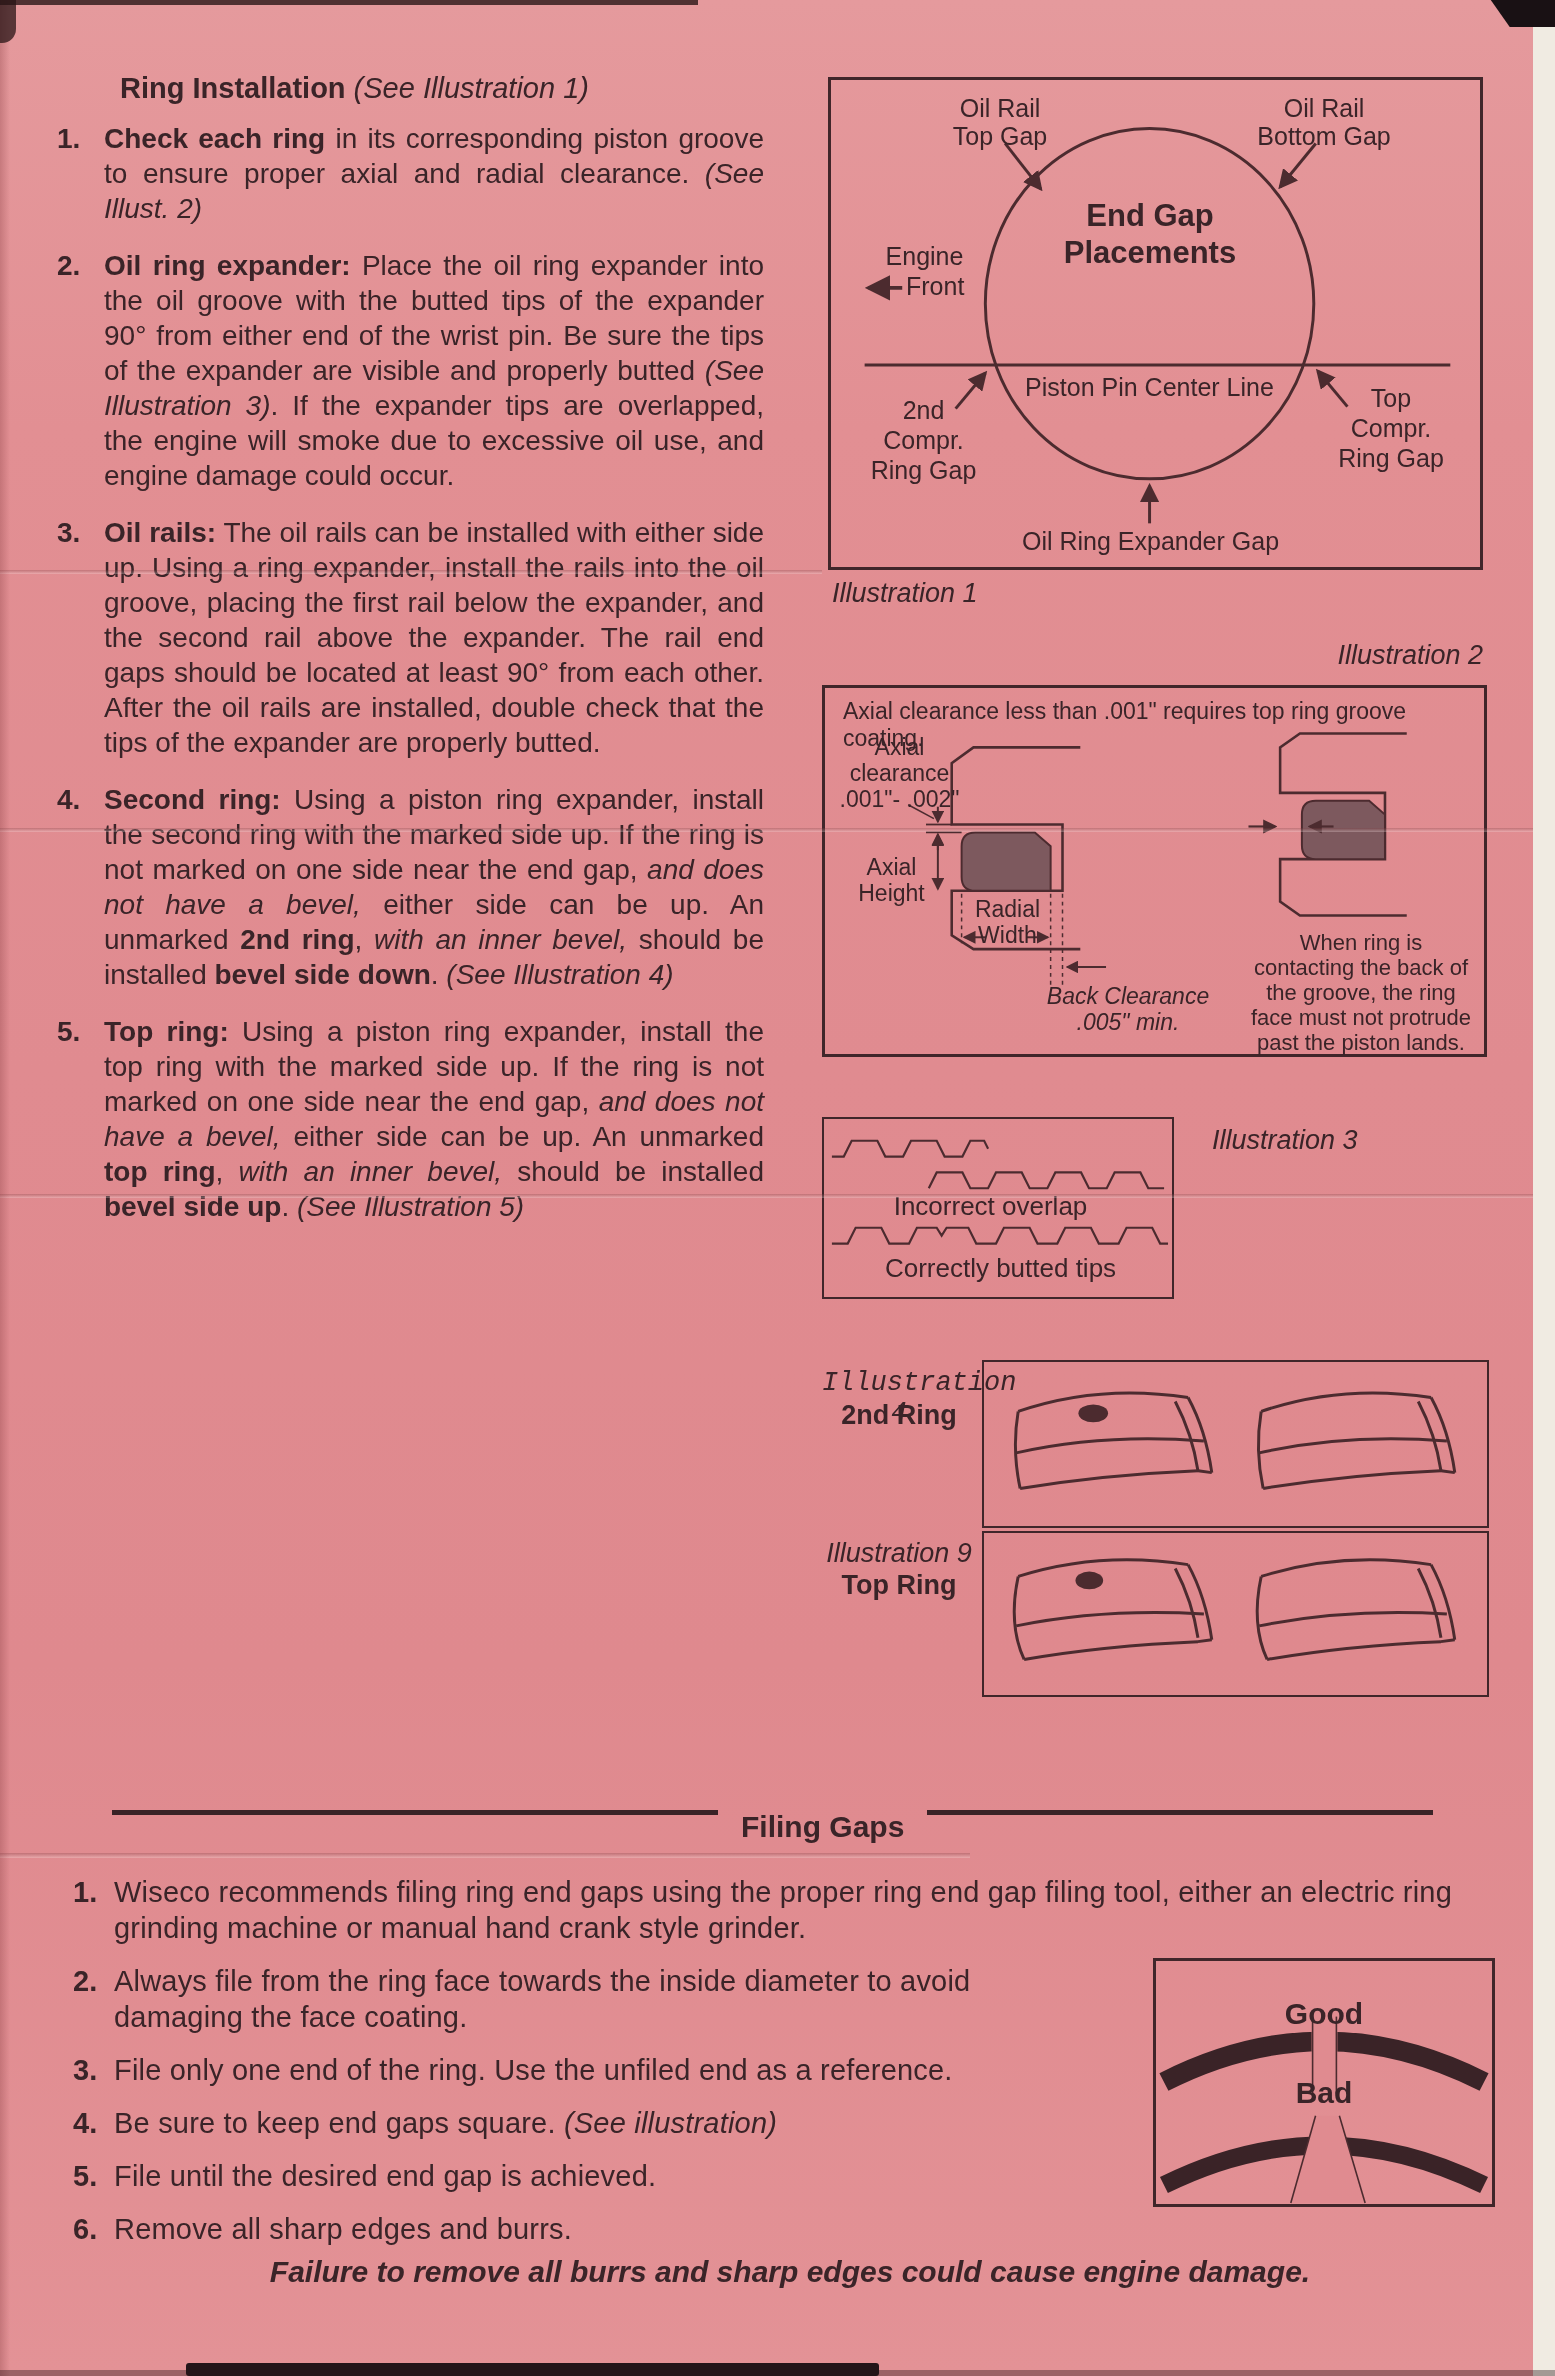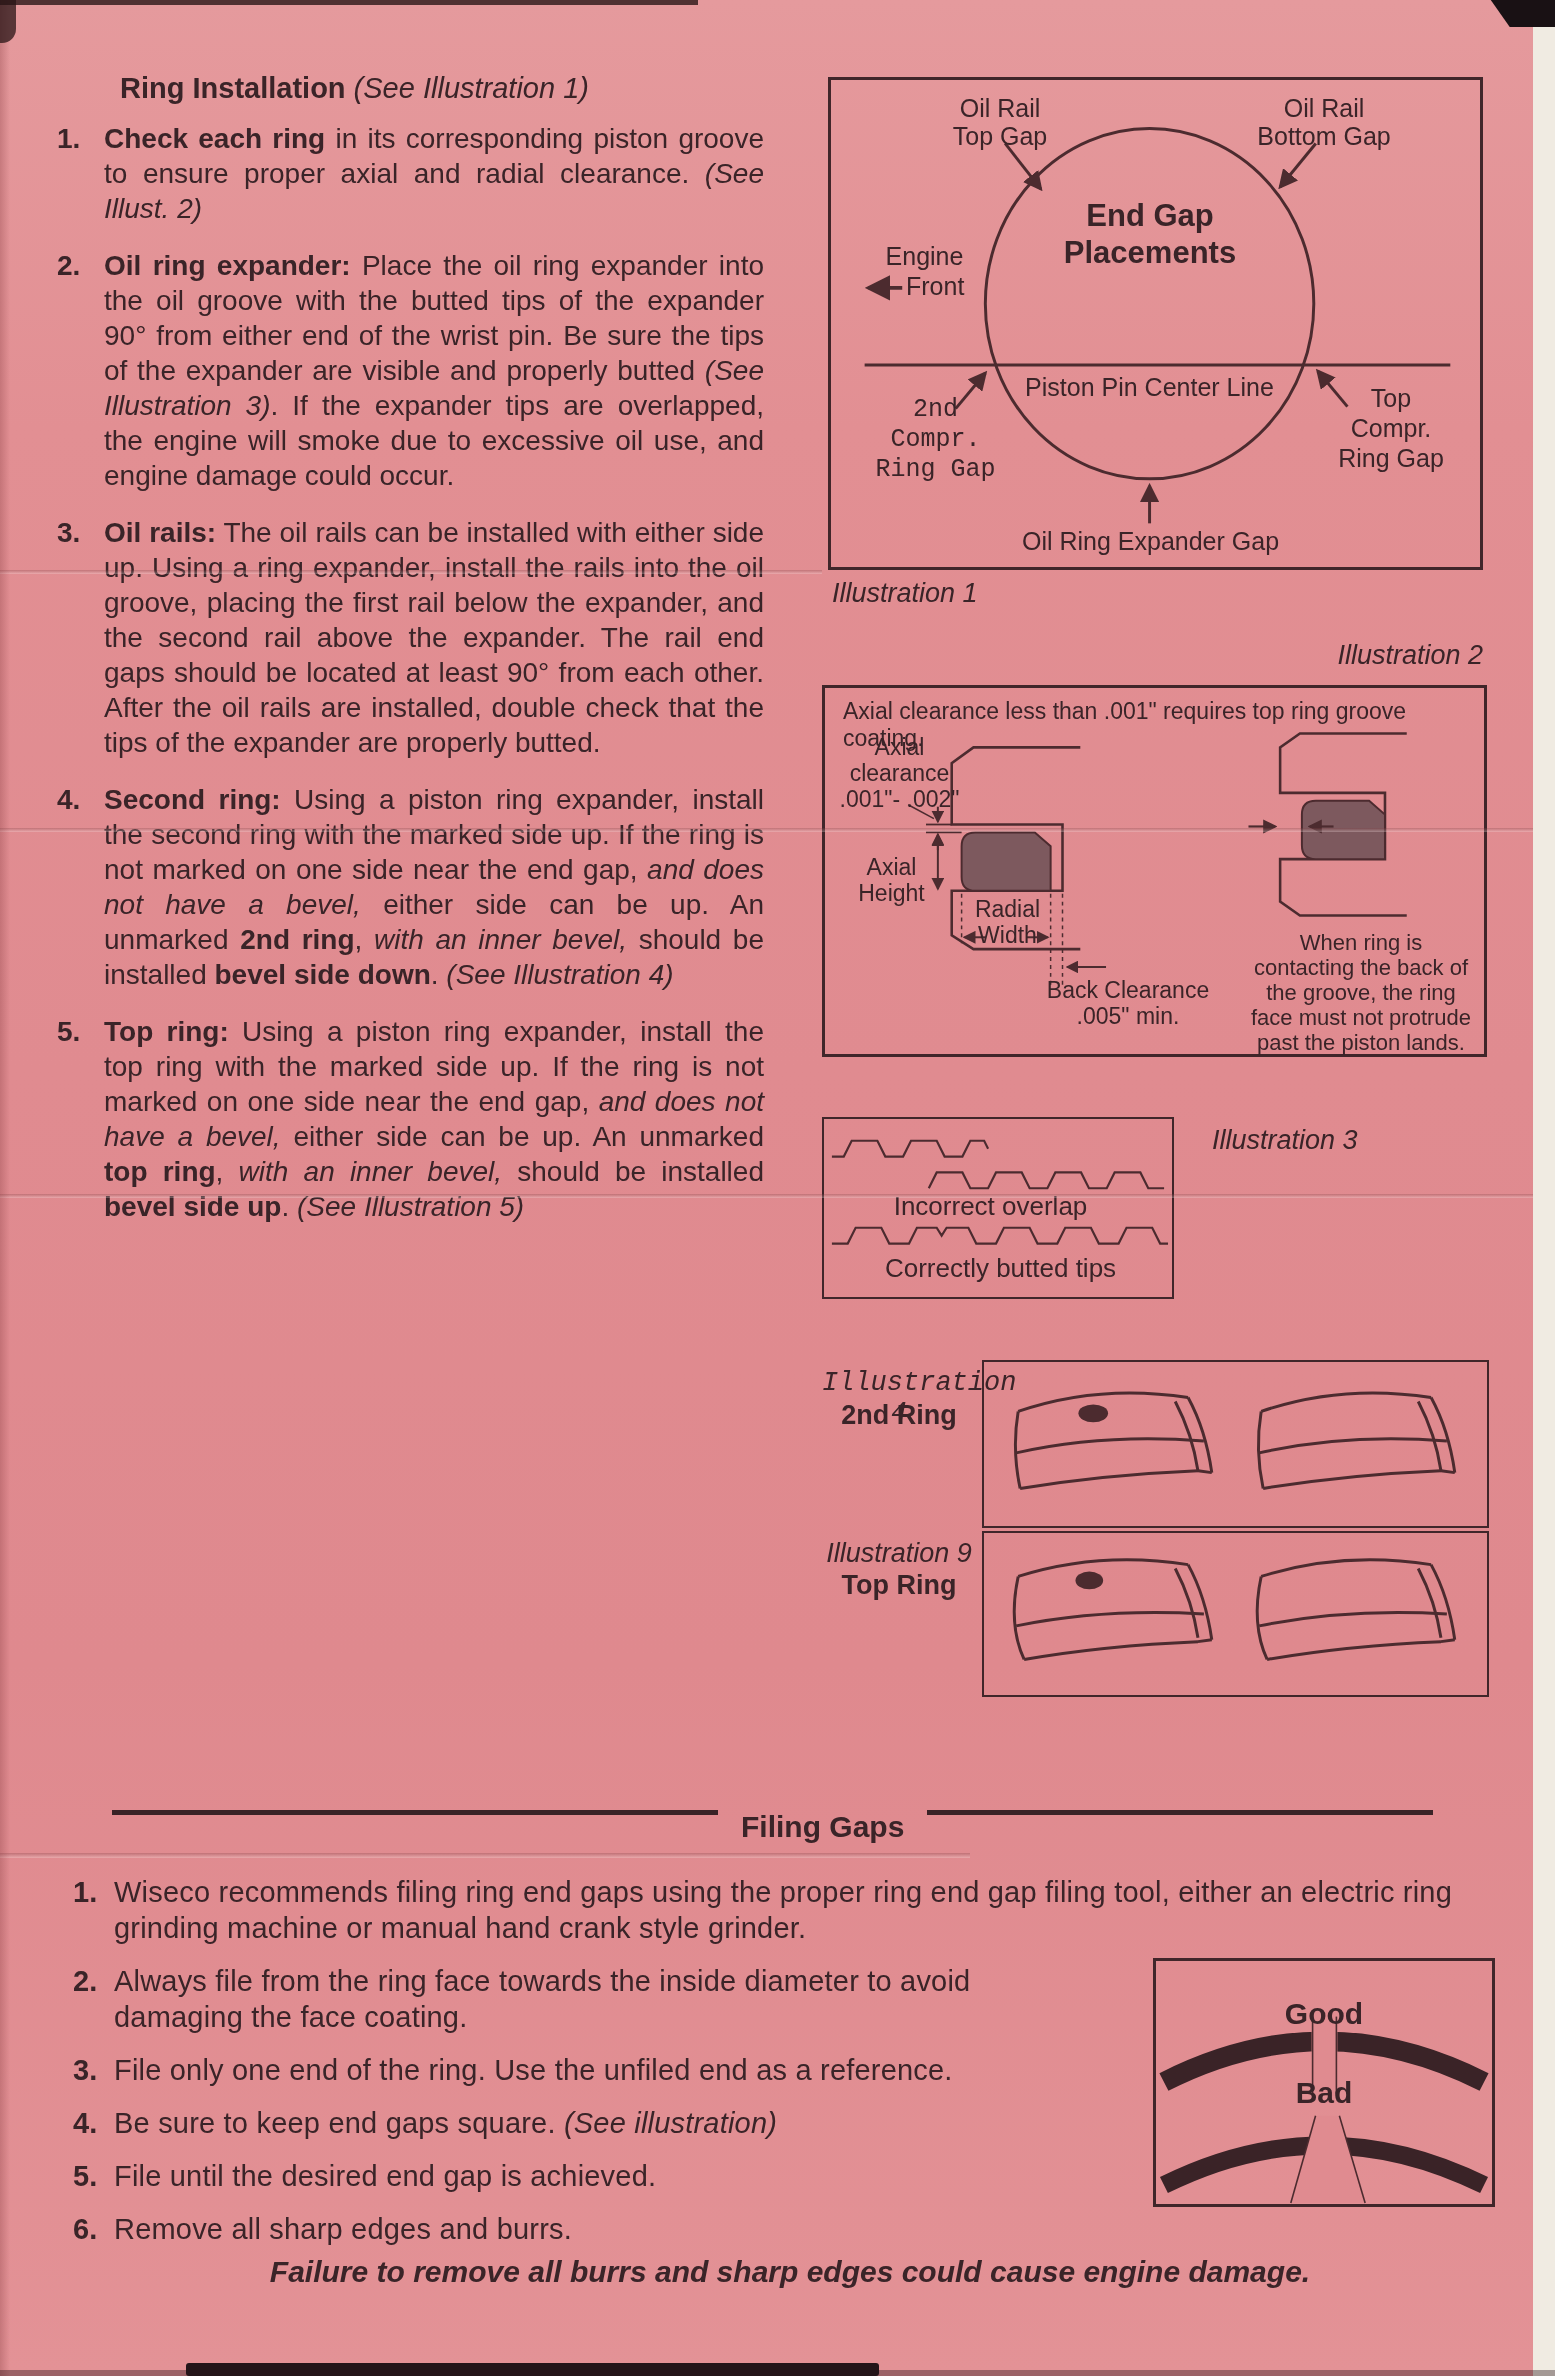--- a/index.html
+++ b/index.html
@@ -123,21 +123,21 @@
       </svg>
       <div class="lbl l-endgap" style="left:208px;top:117px;width:222px;">End Gap
 Placements</div>
       <div class="lbl" style="left:85px;top:14px;width:168px;">Oil Rail
 Top Gap</div>
       <div class="lbl" style="left:394px;top:14px;width:198px;">Oil Rail
 Bottom Gap</div>
       <div class="lbl" style="left:34px;top:162px;width:119px;">Engine</div>
       <div class="lbl" style="left:75px;top:192px;width:99px;text-align:left;">Front</div>
       <div class="lbl" style="left:170px;top:293px;width:297px;">Piston Pin Center Line</div>
-      <div class="lbl" style="left:30px;top:315px;width:149px;line-height:30px;font-family:Liberation Mono, monospace;">2nd
+      <div class="lbl" style="left:18px;top:315px;width:149px;line-height:30px;">2nd
 Compr.
 Ring Gap</div>
       <div class="lbl" style="left:481px;top:303px;width:158px;line-height:30px;">Top
 Compr.
 Ring Gap</div>
       <div class="lbl" style="left:149px;top:447px;width:341px;">Oil Ring Expander Gap</div>
     </div>
     <div class="cap cap1">Illustration 1</div>
 
     <div class="cap cap2">Illustration 2</div>
@@ -170,21 +170,21 @@
         <line x1="514" y1="140" x2="490" y2="140" stroke="#4c2b2f" stroke-width="2.2" marker-end="url(#ah)"></line>
       </svg>
       <div class="l2-note">Axial clearance less than .001" requires top ring groove coating.</div>
       <div class="lbl l2-small" style="left:10px;top:46px;width:129px;">Axial
 clearance
 .001"- .002"</div>
       <div class="lbl l2-small" style="left:12px;top:166px;width:109px;">Axial
 Height</div>
       <div class="lbl l2-small" style="left:139px;top:208px;width:87px;">Radial
 Width</div>
-      <div class="lbl l2-small" style="left:194px;top:289px;width:218px;">Back Clearance
+      <div class="lbl l2-small" style="left:194px;top:295px;width:218px;font-style:italic;">Back Clearance
 .005" min.</div>
       <div class="lbl" style="left:412px;top:242px;width:248px;font-size:22px;line-height:25px;">When ring is
 contacting the back of
 the groove, the ring
 face must not protrude
 past the piston lands.</div>
     </div>
 
     <div class="box box3">
       <svg width="347" height="177" viewBox="0 0 351 179">

